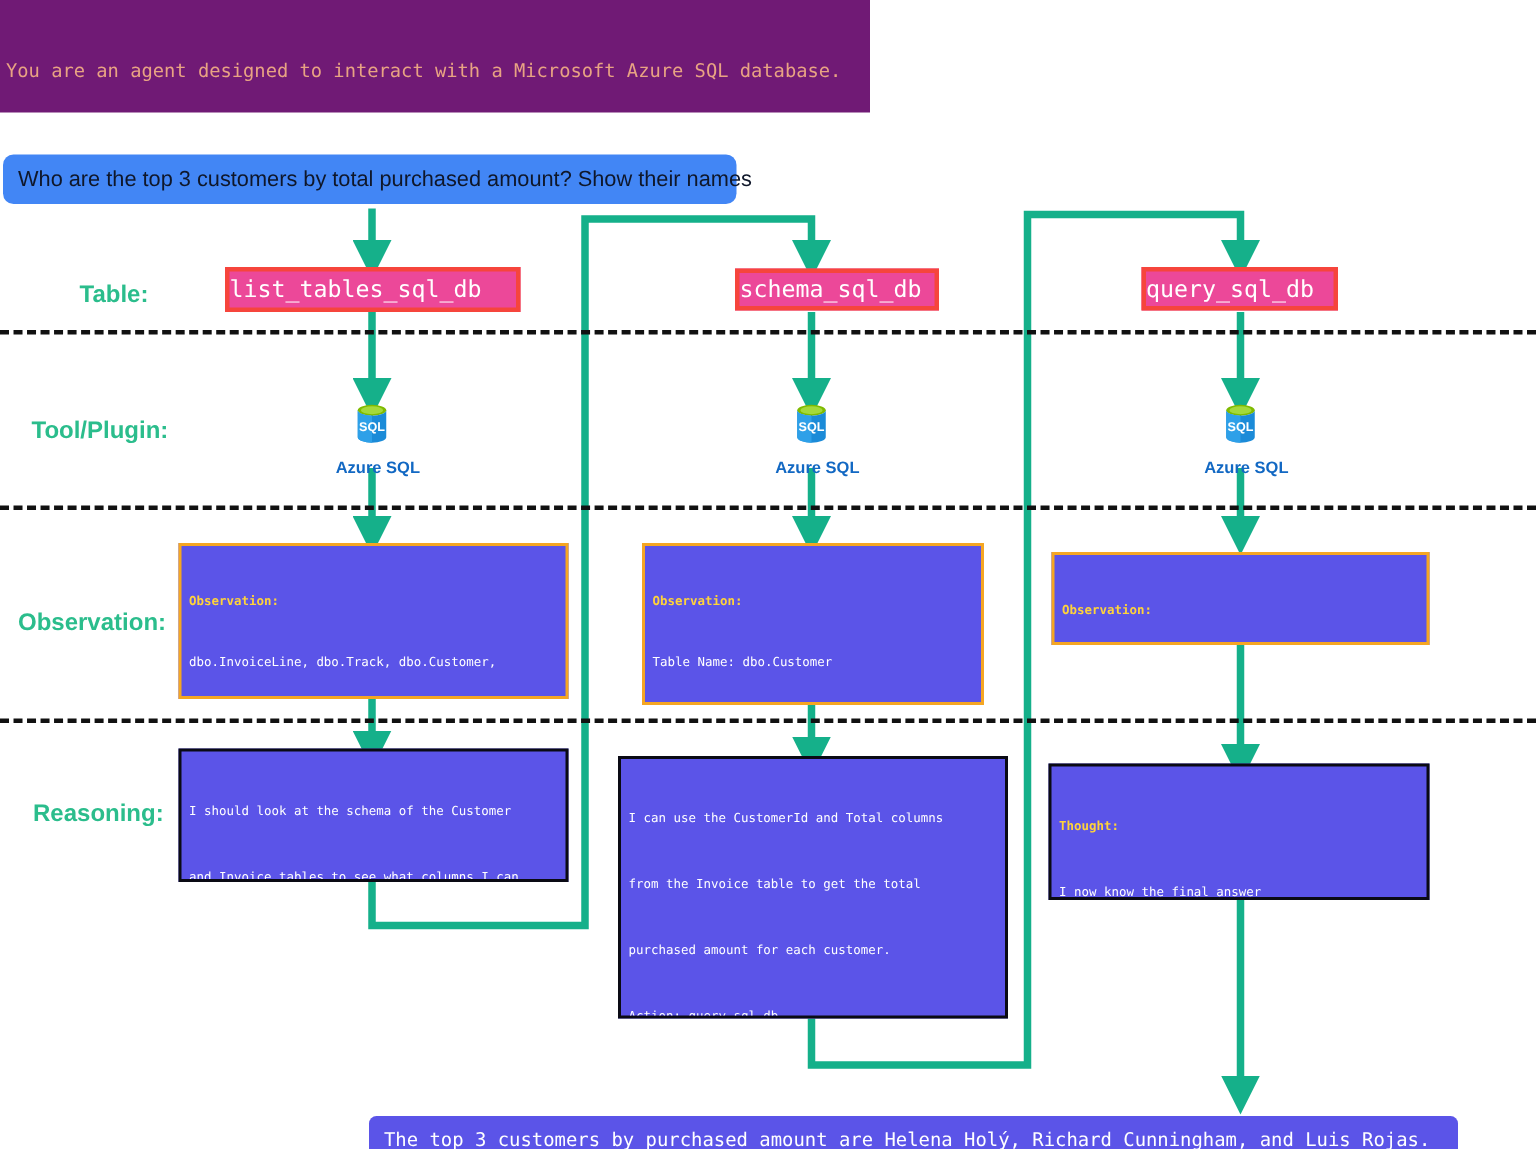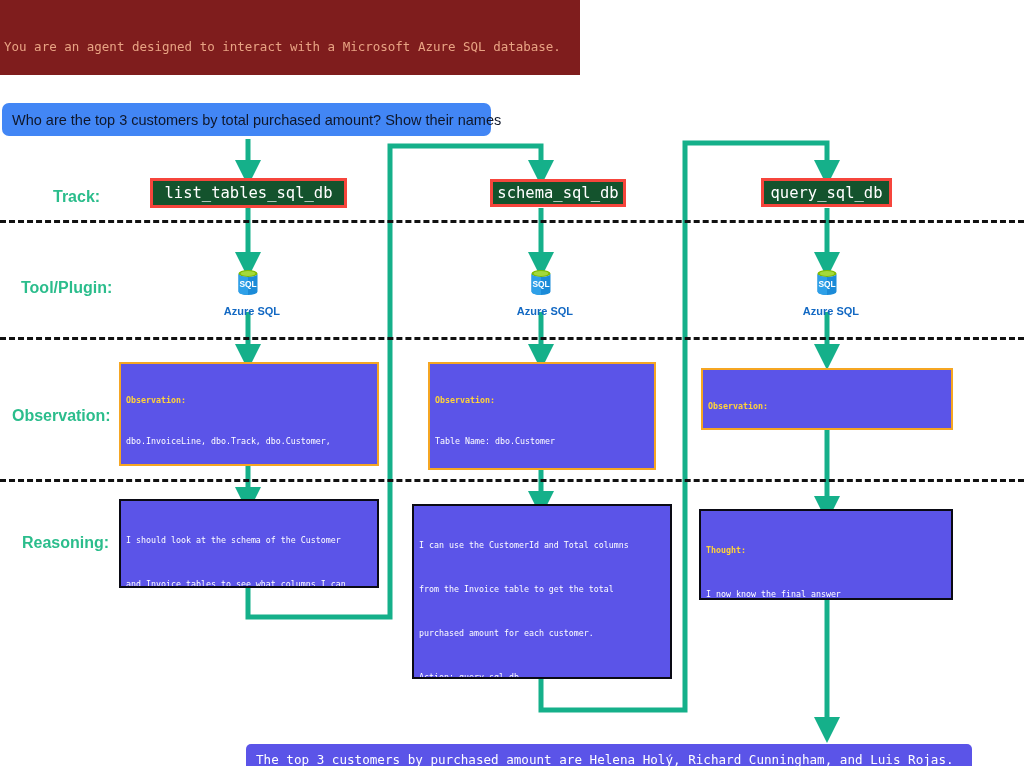--- a/index.html
+++ b/index.html
@@ -16,21 +16,21 @@
     height: 766px;
     background: #ffffff;
     overflow: hidden;
   }
   
   #terminal {
     position: absolute;
     left: 0; top: 0;
     width: 580px;
     height: 75px;
-    background: #7f1d1d;
+    background: #701a75;
     box-sizing: border-box;
     padding: 3px 4px 0 4px;
     font-family: "DejaVu Sans Mono", monospace;
     font-size: 12.5px;
     line-height: 17.5px;
     color: #e8a383;
     white-space: pre;
     overflow: hidden;
   }
   #terminal .tline { display: block; }
@@ -68,28 +68,28 @@
     position: absolute;
     left: 0;
     width: 1024px;
     height: 0;
     border-top: 3px dashed #111111;
     z-index: 6;
   }
   
   .action-box {
     position: absolute;
-    background: #14532d;
+    background: #ec4899;
     border: 3px solid #f6453c;
     color: #ffffff;
     font-family: "DejaVu Sans Mono", monospace;
     font-size: 15.5px;
     display: flex;
     align-items: center;
-    justify-content: center;
+    justify-content: flex-start;
     box-sizing: border-box;
     white-space: nowrap;
     z-index: 7;
   }
   
   .azure-icon {
     position: absolute;
     width: 64px;
     text-align: center;
     z-index: 7;
@@ -186,21 +186,21 @@
   </div>
 
   <div id="user-bubble">
     <span>Who are the top 3 customers by total purchased amount? Show their names</span>
   </div>
 
   <div class="sep" style="top:220px;"></div>
   <div class="sep" style="top:337px;"></div>
   <div class="sep" style="top:479px;"></div>
 
-  <div class="row-label" style="left:53px; top:188px;">Track:</div>
+  <div class="row-label" style="left:53px; top:188px;">Table:</div>
   <div class="row-label" style="left:21px; top:279px;">Tool/Plugin:</div>
   <div class="row-label" style="left:12px; top:407px;">Observation:</div>
   <div class="row-label" style="left:22px; top:534px;">Reasoning:</div>
 
   <svg id="arrows" viewBox="0 0 1024 766">
     <defs>
       <marker id="ah" markerWidth="5.2" markerHeight="5.2" refX="2.0" refY="2.6" orient="auto" markerUnits="strokeWidth">
         <path d="M0,0 L5.2,2.6 L0,5.2 z" fill="#15b08a"></path>
       </marker>
     </defs>

